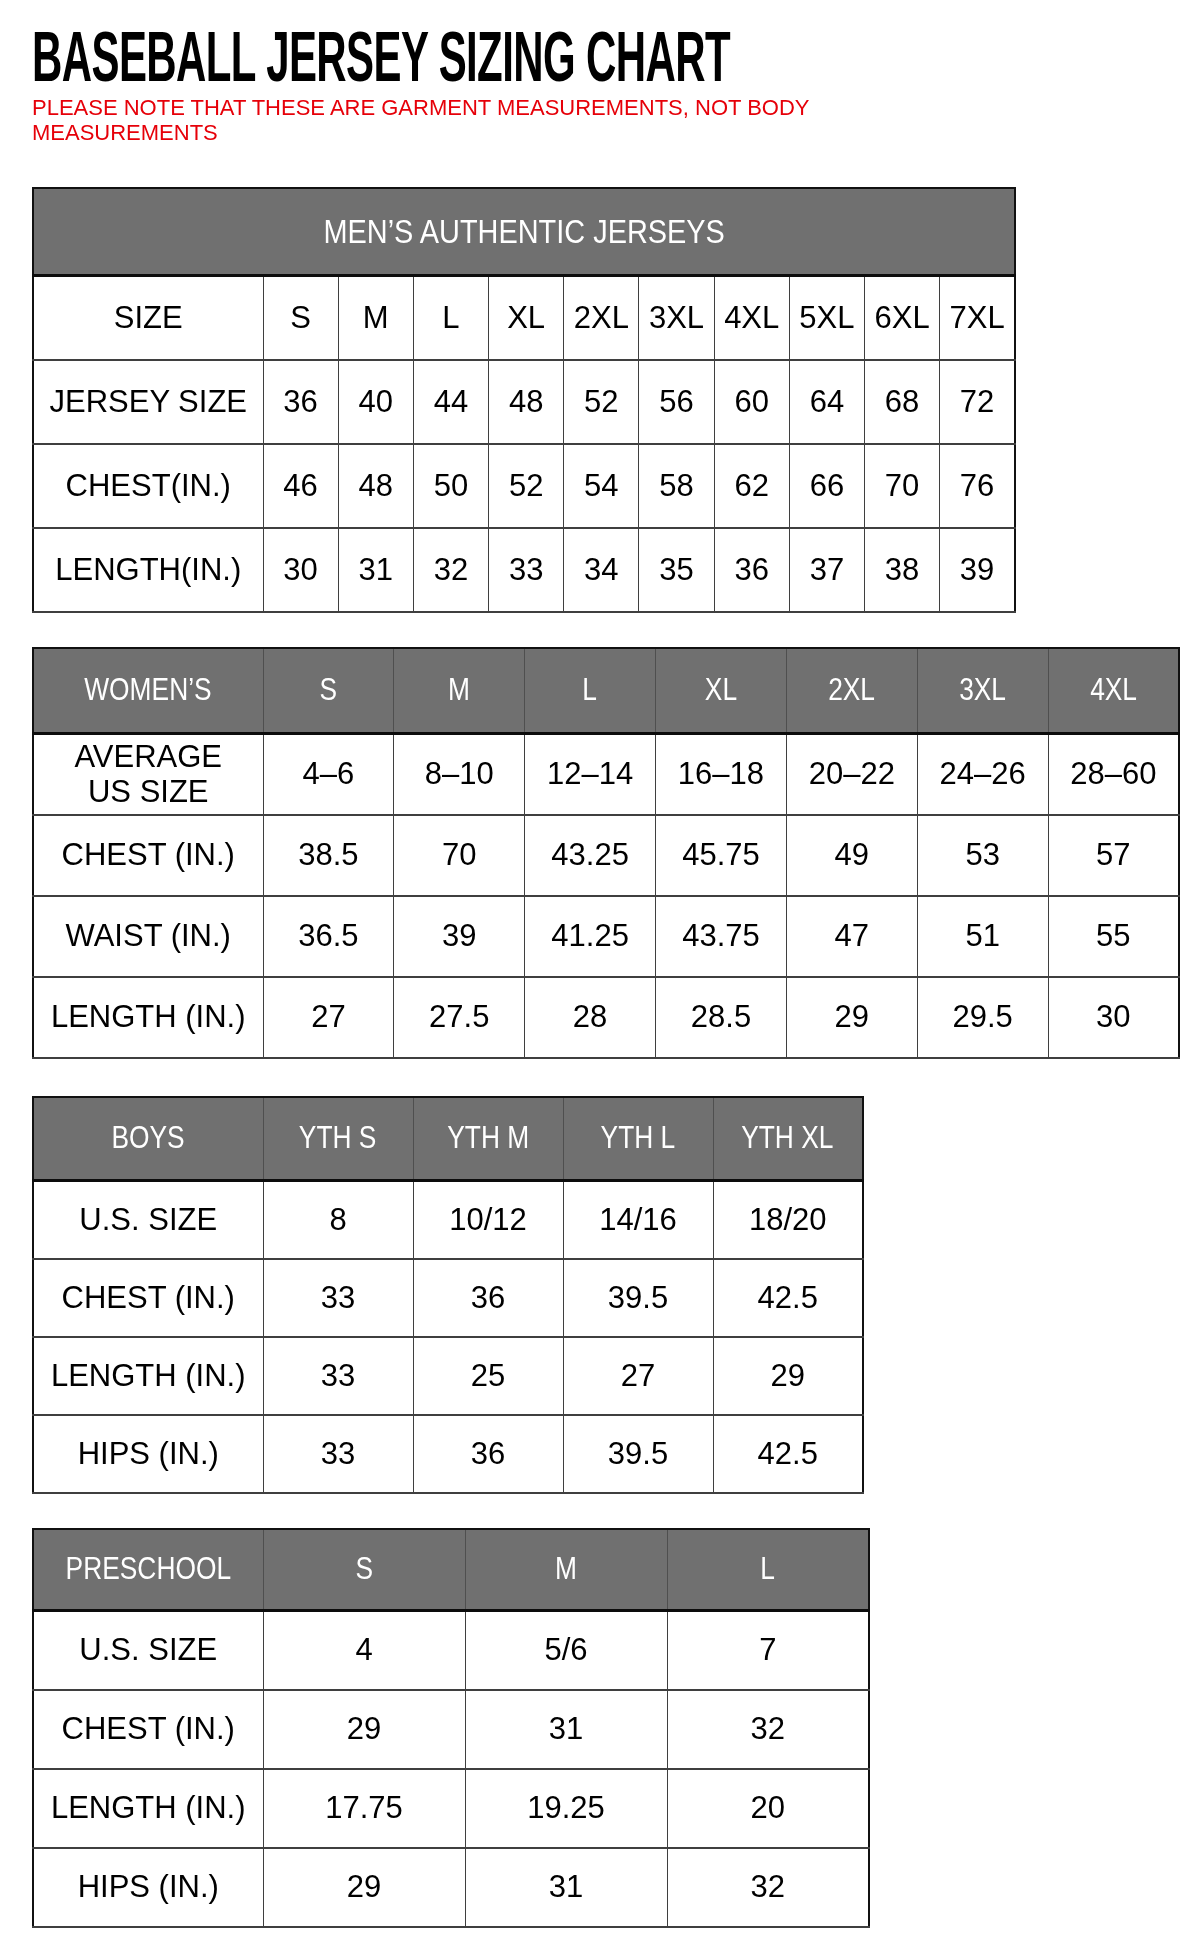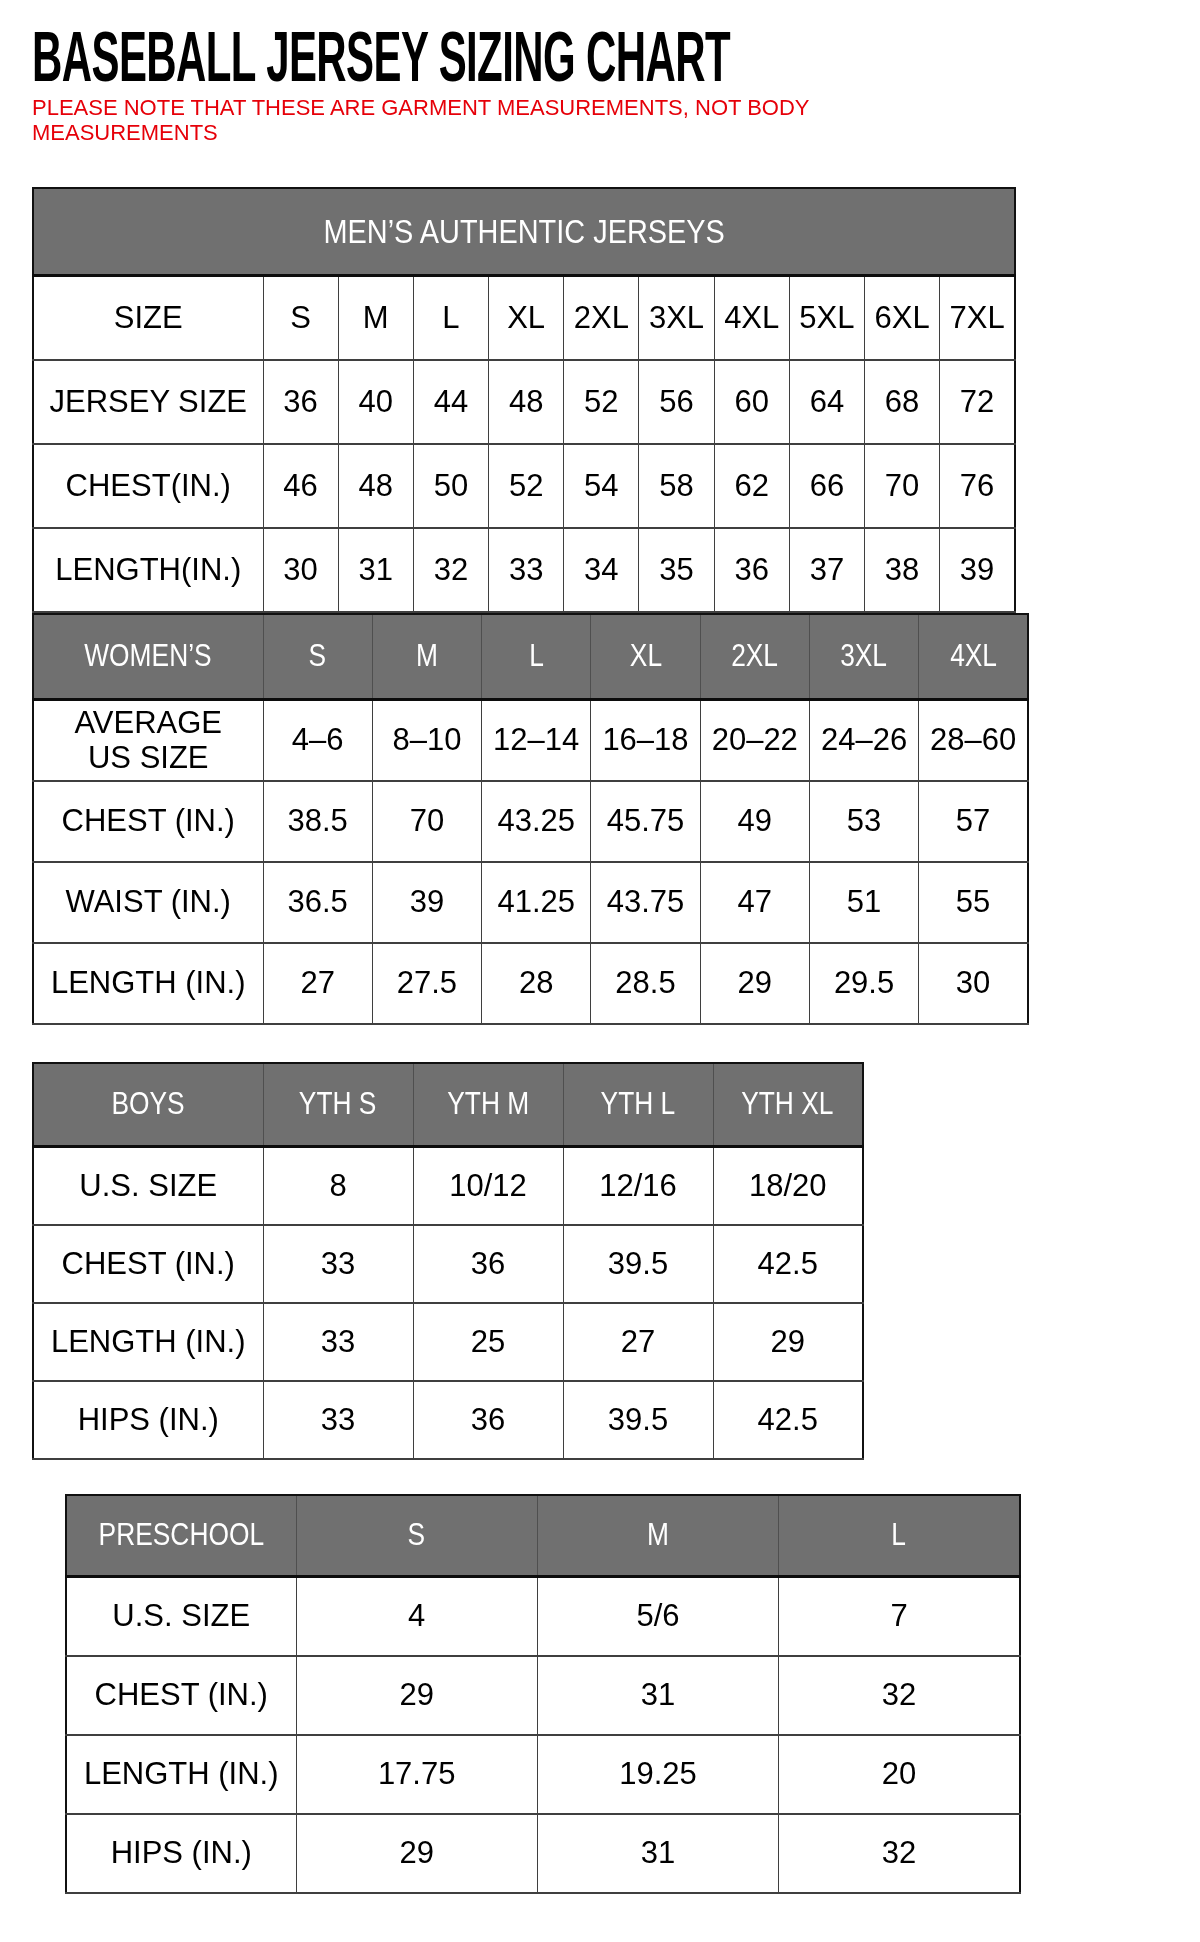--- a/index.html
+++ b/index.html
@@ -75,23 +75,23 @@
     background: #ffffff;
   }
   td.row-label {
     font-size: 27px;
     border-right-width: 2px;
     white-space: pre-line;
     line-height: 1.15;
   }
   
   .t-mens      { width: 984px; margin-top: 42px; }
-  .t-womens    { width: 997px;  }
+  .t-womens    { width: 1148px;  margin-top: 34px; }
   .t-boys      { width: 832px;  margin-top: 37px; }
-  .t-preschool { width: 956px;  margin-top: 34px; margin-left: 33px; }
+  .t-preschool { width: 838px;  margin-top: 34px; }
 
   .t-mens th      { height: 85px; }
   .t-mens td      { height: 82px; }
   .t-womens th    { height: 83px; }
   .t-womens td    { height: 79px; }
   .t-boys th      { height: 81px; }
   .t-boys td      { height: 76px; }
   .t-preschool th { height: 79px; }
   .t-preschool td { height: 77px; }
 
@@ -252,21 +252,21 @@
           <th><span class="ghead-text">YTH M</span></th>
           <th><span class="ghead-text">YTH L</span></th>
           <th><span class="ghead-text">YTH XL</span></th>
         </tr>
     </thead>
     <tbody>
         <tr>
           <td class="row-label">U.S. SIZE</td>
           <td class="cell">8</td>
           <td class="cell">10/12</td>
-          <td class="cell">12/16</td>
+          <td class="cell">14/16</td>
           <td class="cell">18/20</td>
         </tr>
         <tr>
           <td class="row-label">CHEST (IN.)</td>
           <td class="cell">33</td>
           <td class="cell">36</td>
           <td class="cell">39.5</td>
           <td class="cell">42.5</td>
         </tr>
         <tr>

